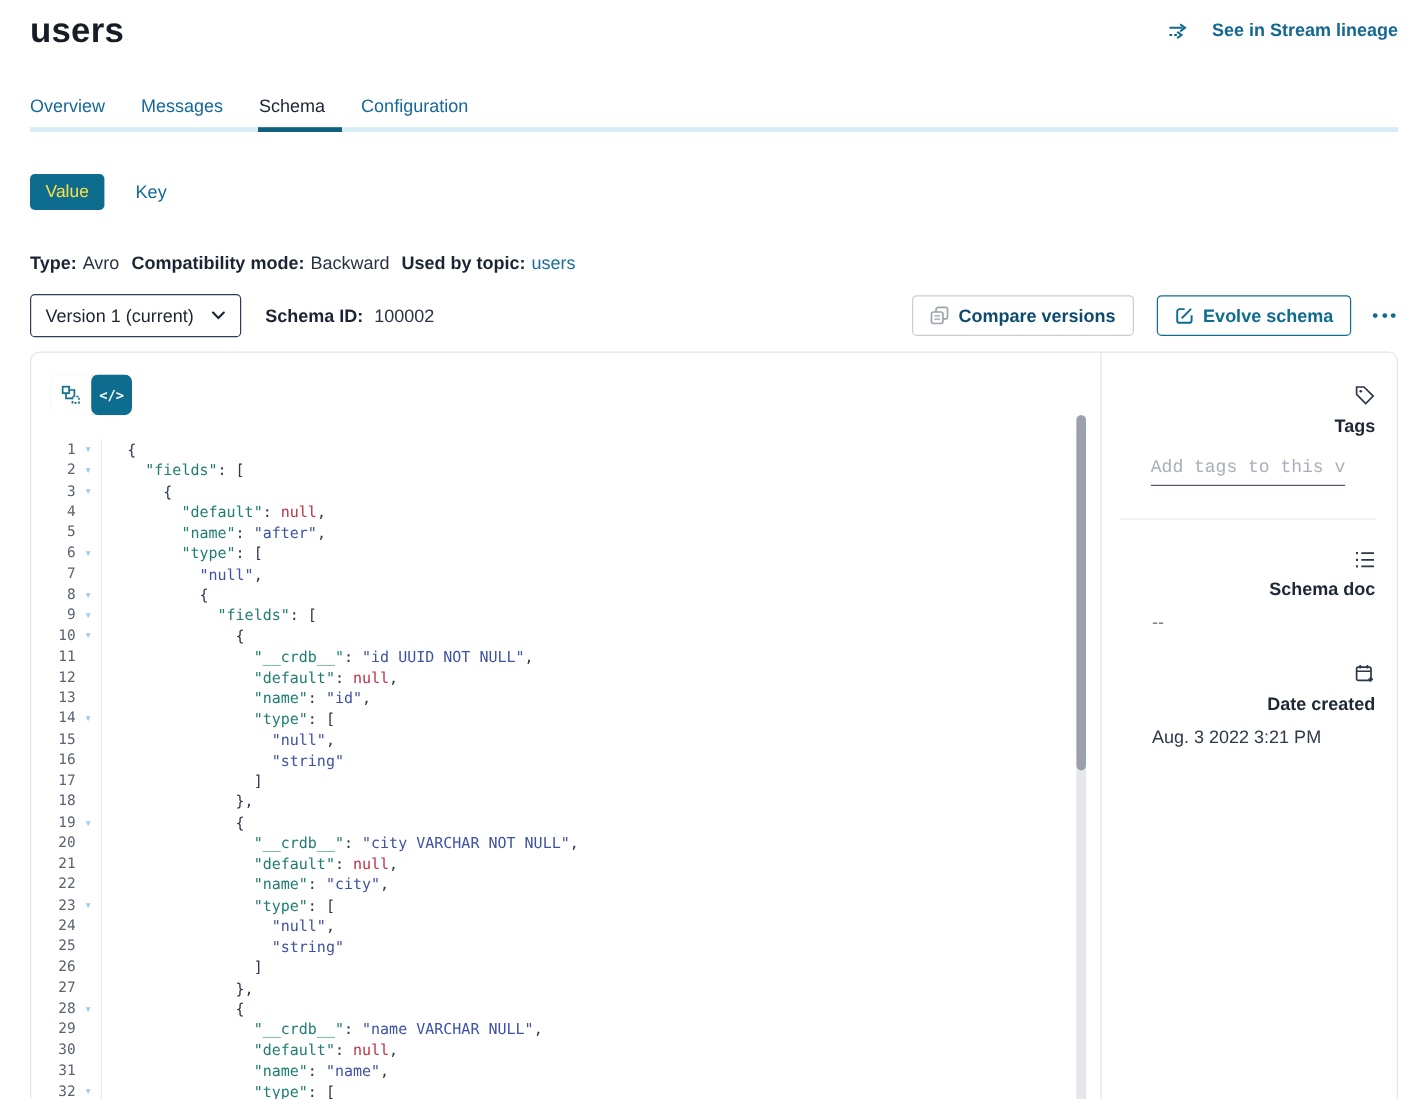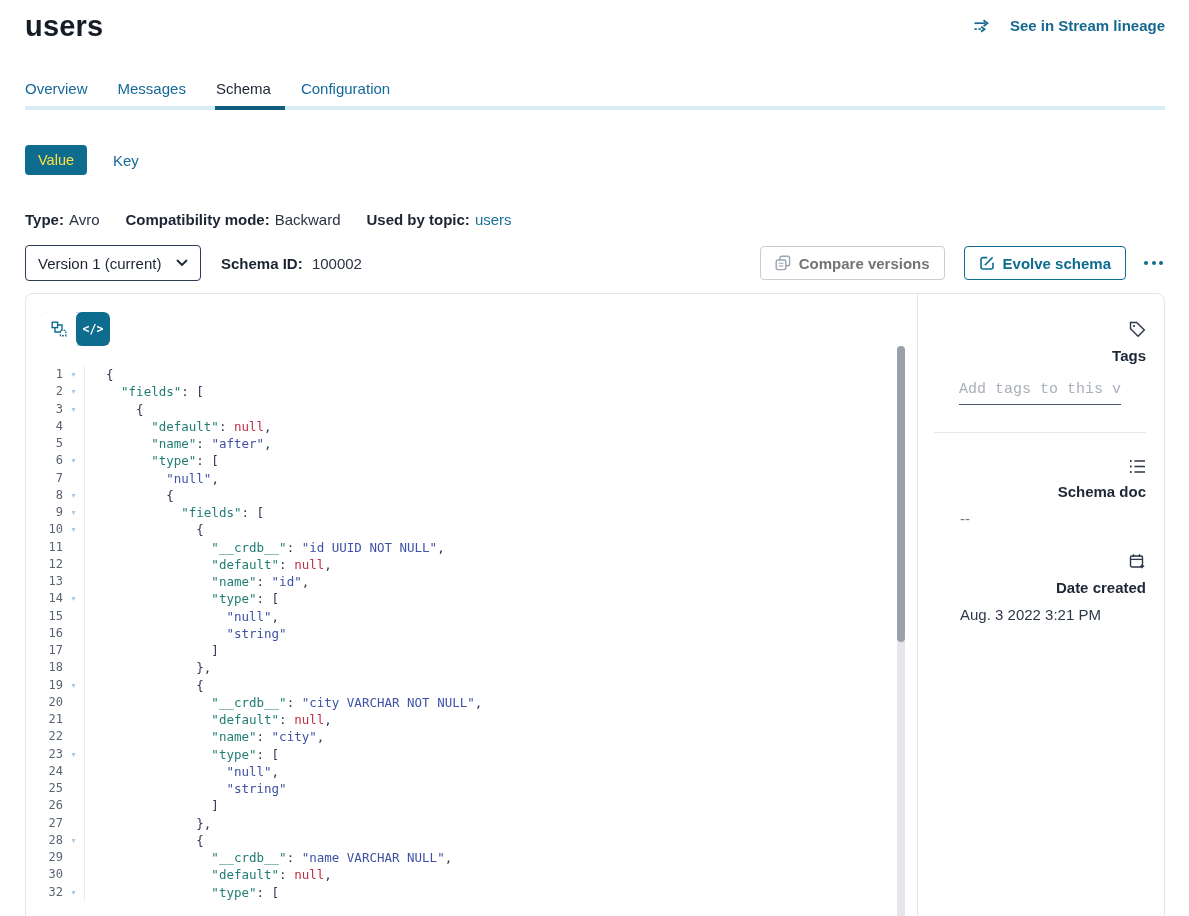--- a/index.html
+++ b/index.html
@@ -20,37 +20,37 @@
   .tab.active::after { content:""; position:absolute; left:-1px; right:-14px; bottom:0; height:4px; background:#0f5e7e; z-index:2; }
   .tab-track { position:absolute; left:0; right:0; bottom:0; height:4px; background:#d8ecf4; }
 
   
   .vk { margin-top:35px; display:flex; align-items:center; }
   .btn-value { background:#0e6d8e; color:#fde047; font-size:14.5px; border:none; border-radius:4px;
     padding:7px 13px; cursor:pointer; }
   .btn-key { color:#15689a; font-size:15px; margin-left:26px; background:none; border:none; cursor:pointer; }
 
   
-  .meta { margin-top:36px; font-size:15px; display:flex; gap:26px; }
+  .meta { margin-top:36px; font-size:15px; display:flex; gap:10px; }
   .meta b { font-weight:700; color:#1b2433; }
   .meta .v { color:#2a3342; margin-left:5px; }
   .meta .lnk { color:#1a6f99; margin-left:5px; cursor:pointer; }
   .meta .pair { display:flex; }
 
   
   .verbar { margin-top:17px; display:flex; align-items:center; }
   .select { display:flex; align-items:center; justify-content:space-between; width:176px; height:36px;
     border:1px solid #2e3d55; border-radius:4px; padding:0 12px; font-size:15px; cursor:pointer; background:#fff; }
   .schemaid { margin-left:20px; font-size:15px; }
   .schemaid b { font-weight:700; }
   .schemaid span.v { margin-left:5px; color:#2a3342; }
   .verbar .spacer { flex:1; }
   .btn-outline { display:inline-flex; align-items:center; gap:8px; height:34px; padding:0 14px;
     border-radius:4px; background:#fff; font-size:15px; cursor:pointer; }
-  .btn-compare { border:1px solid #c9cdd4; color:#737373; font-weight:600; }
+  .btn-compare { border:1px solid #c9cdd4; color:#0c4a6e; font-weight:600; }
   .btn-evolve { border:1px solid #0e6d8e; color:#0e6d8e; font-weight:600; margin-left:19px; }
   .more { display:inline-flex; gap:3.5px; margin-left:16px; padding:6px 2px; cursor:pointer; }
   .more i { width:4px; height:4px; border-radius:50%; background:#0e6d8e; }
 
   
   .card { margin-top:12px; border:1px solid #e2e5e9; border-radius:8px; display:flex; height:640px; }
   .editor { flex:1; position:relative; border-right:1px solid #e2e5e9; padding-top:18px; overflow:hidden; }
   .viewtoggle { display:inline-flex; margin-left:16px; border-radius:6px; overflow:hidden;
     box-shadow:0 0 0 1px #d6dadf inset; }
   .vt-btn { width:34px; height:34px; display:flex; align-items:center; justify-content:center;
@@ -333,20 +333,25 @@
             <span class="ln">29</span>
             <span class="fold"></span>
             <span class="ctext"><span class="tk-p">              </span><span class="tk-k">"__crdb__"</span><span class="tk-p">: </span><span class="tk-s">"name VARCHAR NULL"</span><span class="tk-p">,</span></span>
           </div>
           <div class="crow">
             <span class="ln">30</span>
             <span class="fold"></span>
             <span class="ctext"><span class="tk-p">              </span><span class="tk-k">"default"</span><span class="tk-p">: </span><span class="tk-a">null</span><span class="tk-p">,</span></span>
           </div>
           <div class="crow">
+            <span class="ln">31</span>
+            <span class="fold"></span>
+            <span class="ctext"><span class="tk-p">              </span><span class="tk-k">"name"</span><span class="tk-p">: </span><span class="tk-s">"name"</span><span class="tk-p">,</span></span>
+          </div>
+          <div class="crow">
             <span class="ln">32</span>
             <span class="fold">▾</span>
             <span class="ctext"><span class="tk-p">              </span><span class="tk-k">"type"</span><span class="tk-p">: [</span></span>
           </div>
         </div>
 
       <div class="sb-track"></div>
       <div class="sb-thumb"></div>
     </div>
 

